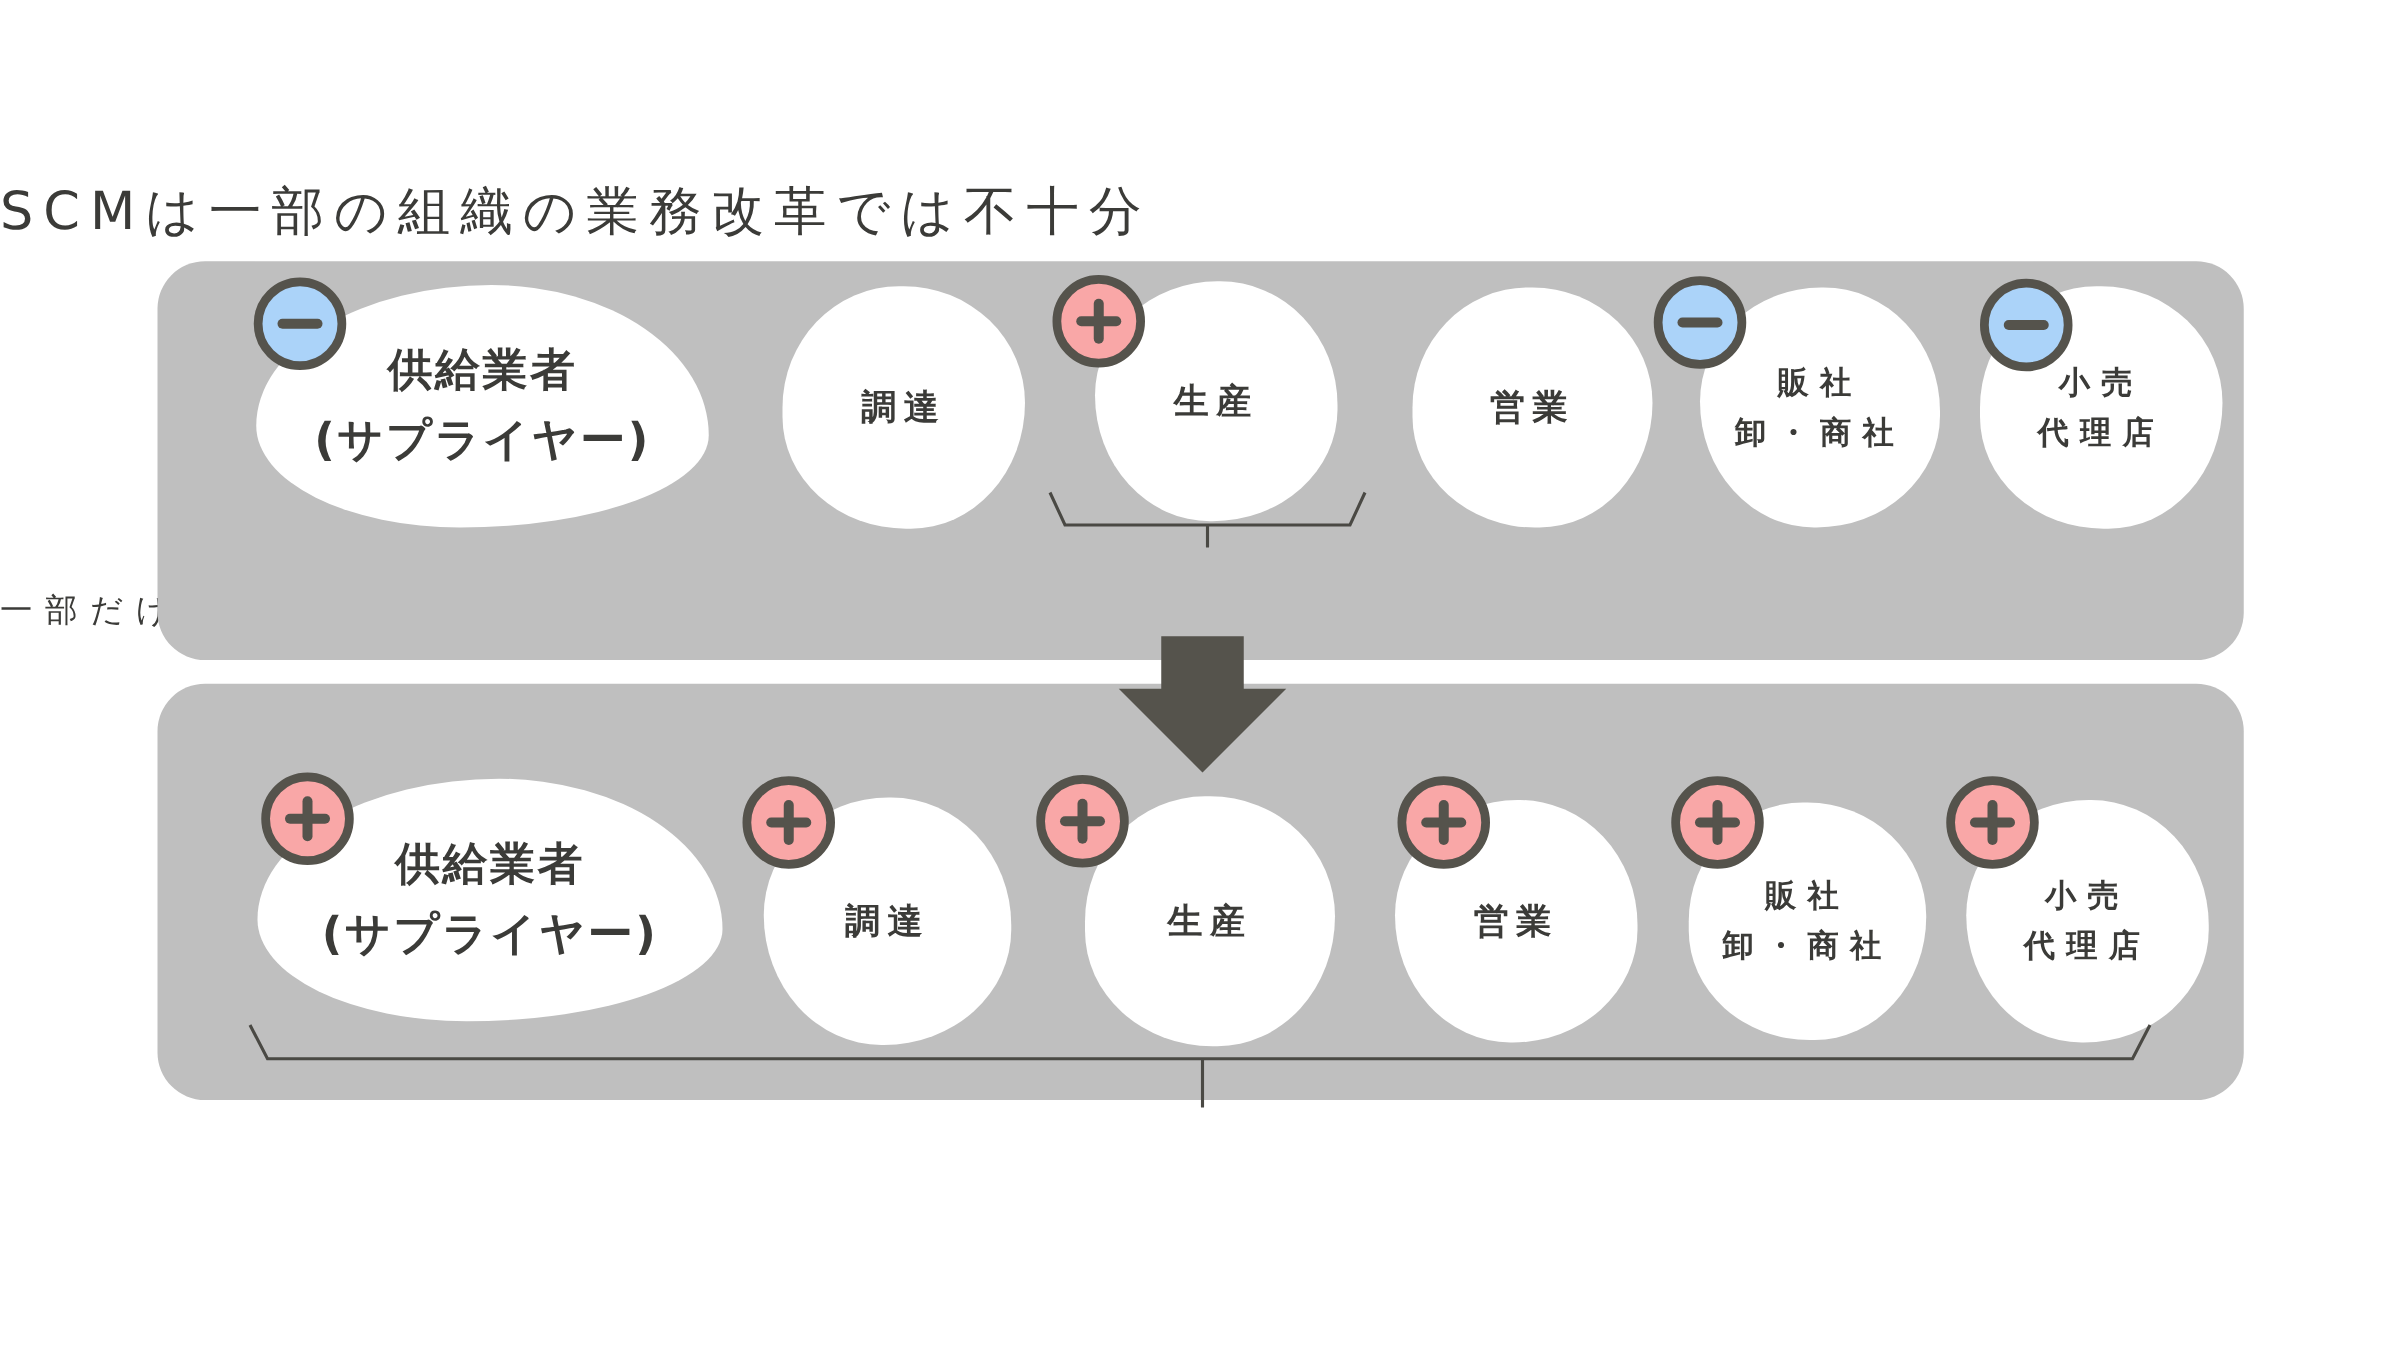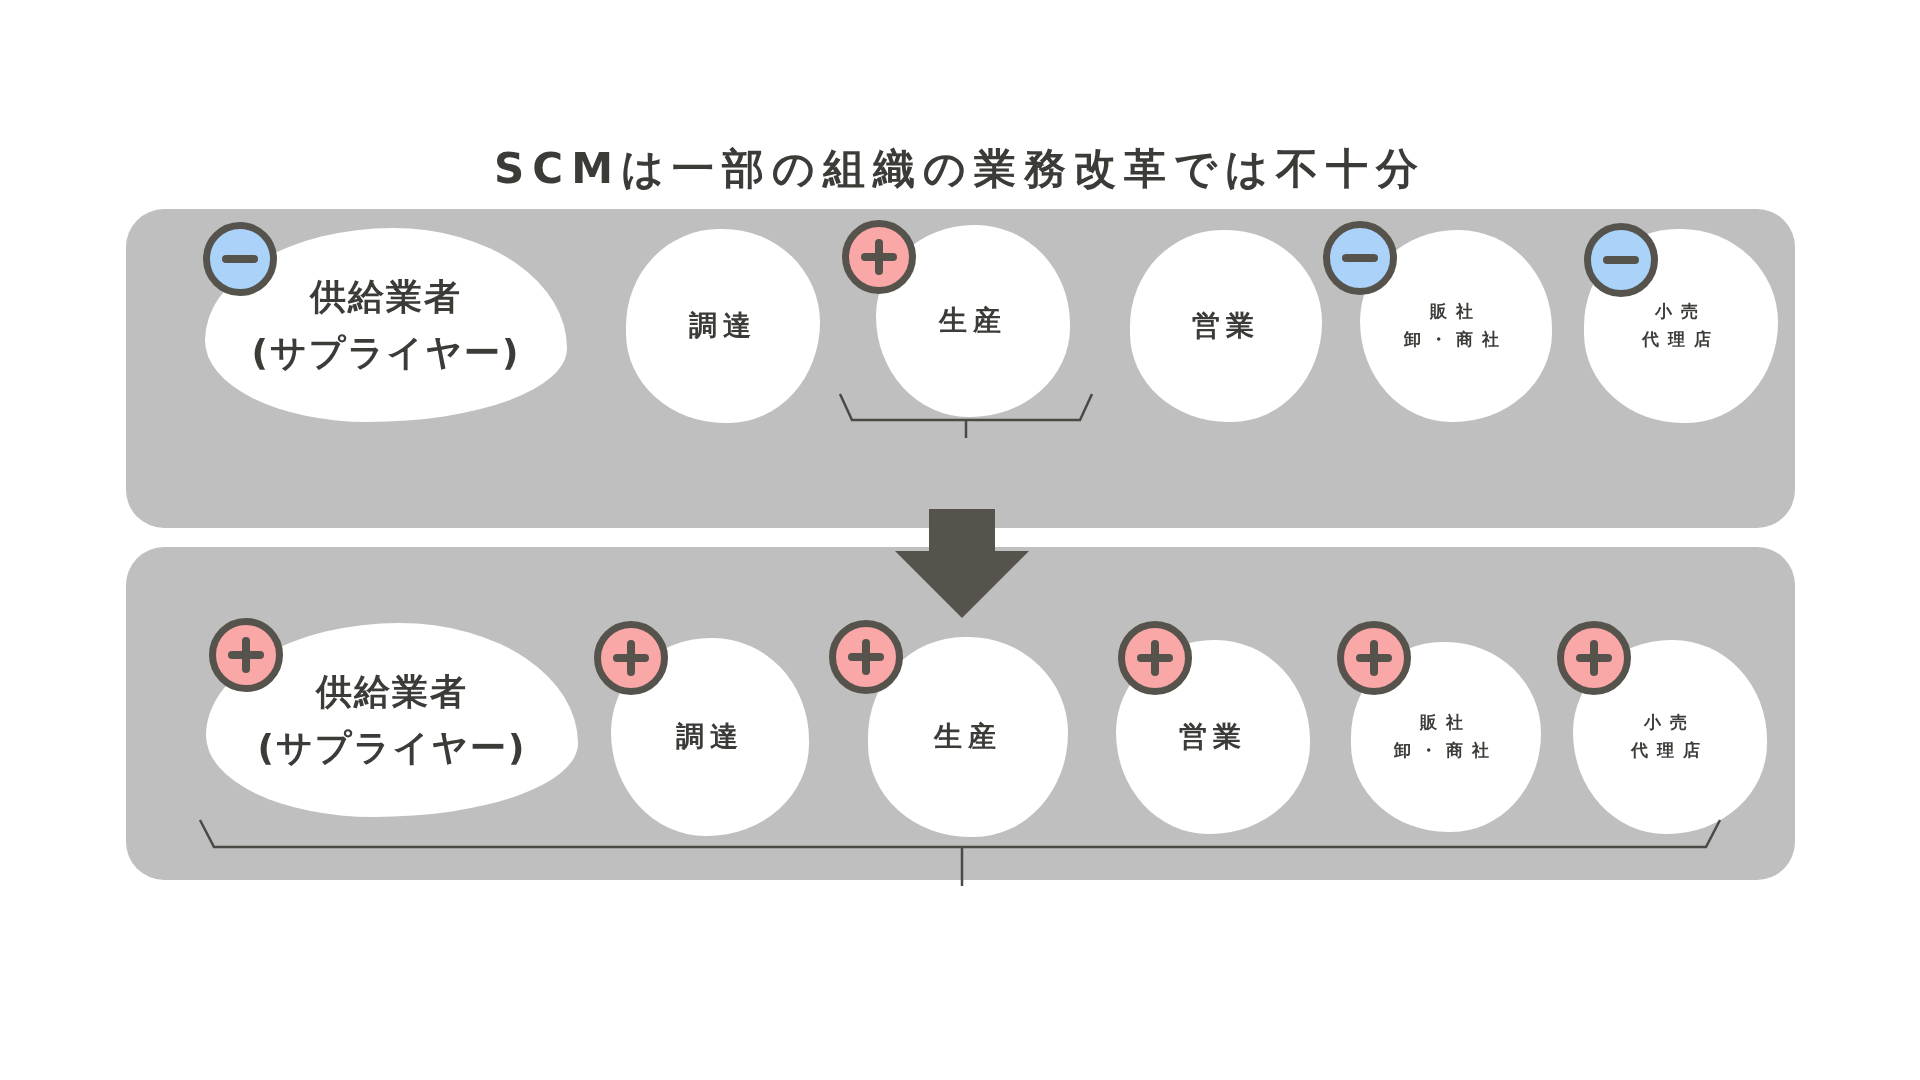--- a/index.html
+++ b/index.html
@@ -12,31 +12,31 @@
   .box{position:absolute;left:126px;width:1669px;background:var(--box-bg);border-radius:38px;z-index:1;}
   #box1{top:209px;height:319px;}
   #box2{top:547px;height:333px;}
   .node{position:absolute;background:var(--node-fill);display:flex;flex-direction:column;
         align-items:center;justify-content:center;text-align:center;font-weight:bold;z-index:2;}
   .blob-a{border-radius:52% 48% 55% 45% / 58% 62% 38% 42%;}
   .blob-b{border-radius:49% 51% 48% 52% / 51% 49% 53% 47%;}
   .blob-c{border-radius:51% 49% 52% 48% / 48% 52% 47% 53%;}
   .f-lg{font-size:36px;letter-spacing:2px;line-height:1.55;}
   .f-md{font-size:28px;letter-spacing:6px;line-height:1.4;}
-  .f-sm{font-size:17px;letter-spacing:9px;line-height:1.62;}
+  .f-sm{font-size:25px;letter-spacing:9px;line-height:1.62;}
   .line2:empty{display:none;}
   .badge{position:absolute;width:60px;height:60px;border:7px solid var(--accent-dark);
          border-radius:50%;z-index:4;box-sizing:content-box;}
   .badge::before{content:"";position:absolute;left:50%;top:50%;transform:translate(-50%,-50%);
          width:36px;height:8px;background:var(--accent-dark);border-radius:4px;}
   .badge.plus::after{content:"";position:absolute;left:50%;top:50%;transform:translate(-50%,-50%);
          width:8px;height:36px;background:var(--accent-dark);border-radius:4px;}
   .badge.plus{background:var(--badge-pink);}
   .badge.minus{background:var(--badge-blue);}
-  .txt{position:absolute;text-align:center;font-weight:bold;color:var(--text-dark);line-height:1.2;}
+  .txt{position:absolute;font-weight:normal;color:var(--text-dark);line-height:1.2;}
   #title1{top:144px;left:0;width:1920px;font-size:42px;letter-spacing:8px;}
   #bracket-label1{top:437px;left:766px;width:400px;font-size:20px;letter-spacing:8px;}
   #caption1{top:474px;left:0;width:1920px;font-size:26px;letter-spacing:10px;}
   #title2{top:883px;left:0;width:1920px;font-size:31px;letter-spacing:5px;}
   #overlay{position:absolute;left:0;top:0;z-index:3;pointer-events:none;}
   #overlay .ln{stroke:#4a4944;stroke-width:2.5;fill:none;}
   #overlay .arrow{fill:var(--accent-dark);stroke:none;}
 </style>
 </head>
 <body>

